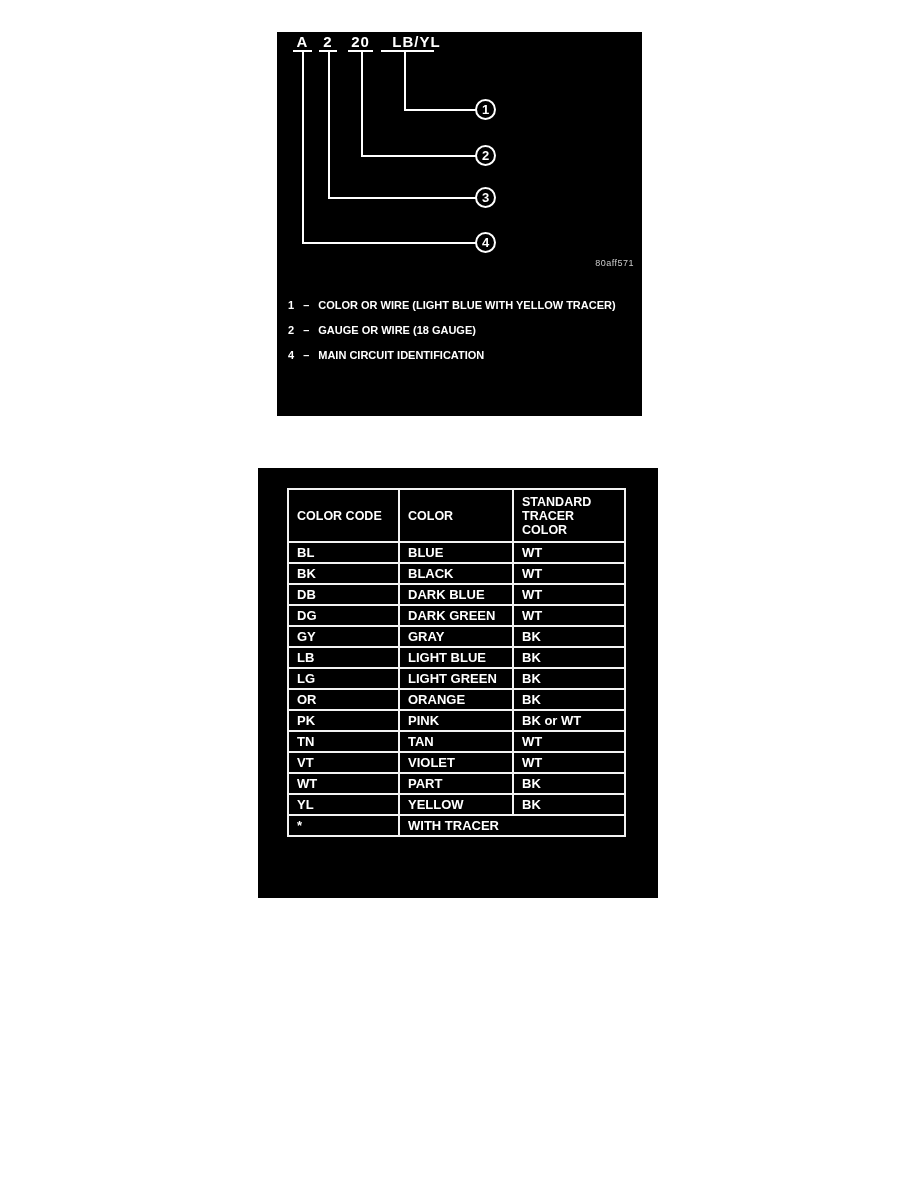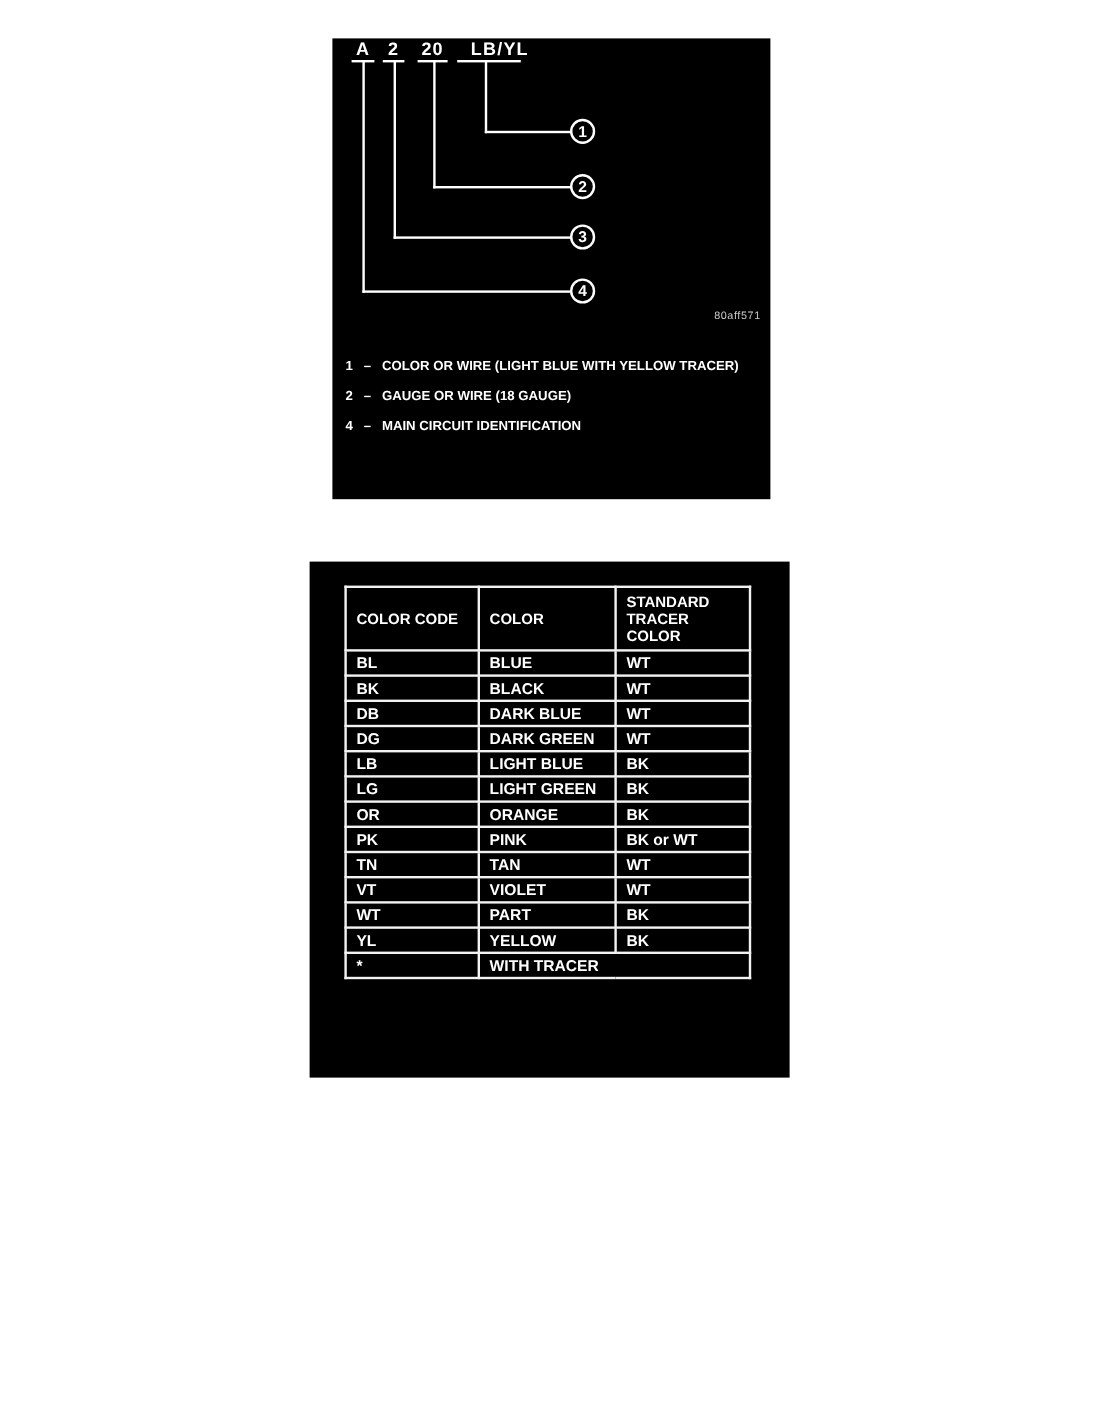--- a/index.html
+++ b/index.html
@@ -145,20 +145,25 @@
               <td>DB</td>
               <td>DARK BLUE</td>
               <td>WT</td>
             </tr>
           <tr>
               <td>DG</td>
               <td>DARK GREEN</td>
               <td>WT</td>
             </tr>
           <tr>
+              <td>GY</td>
+              <td>GRAY</td>
+              <td>BK</td>
+            </tr>
+          <tr>
               <td>LB</td>
               <td>LIGHT BLUE</td>
               <td>BK</td>
             </tr>
           <tr>
               <td>LG</td>
               <td>LIGHT GREEN</td>
               <td>BK</td>
             </tr>
           <tr>

